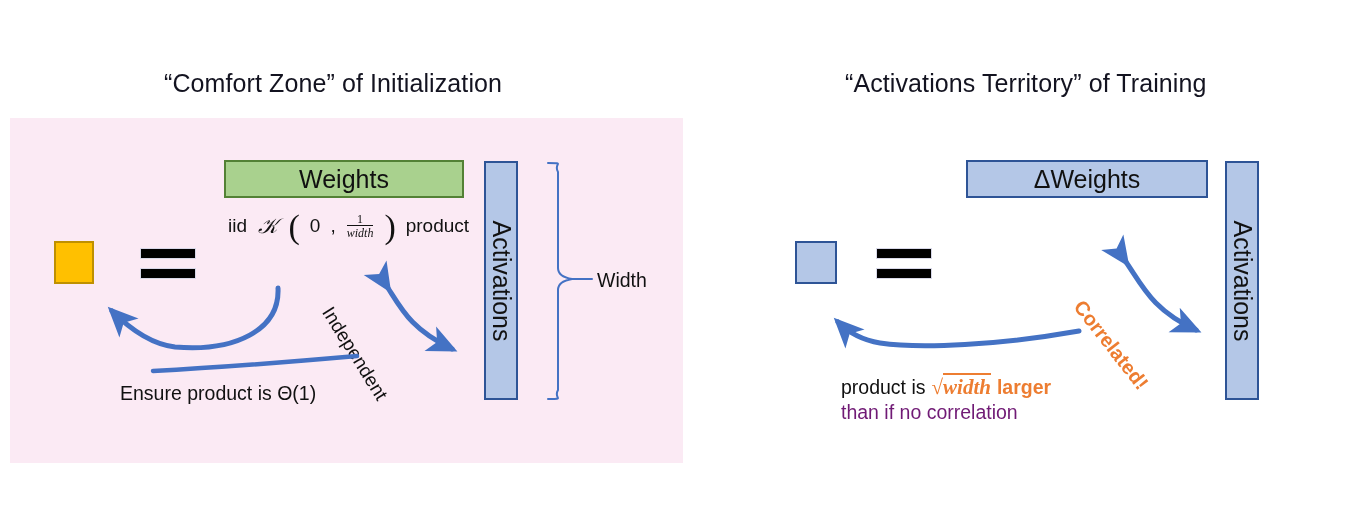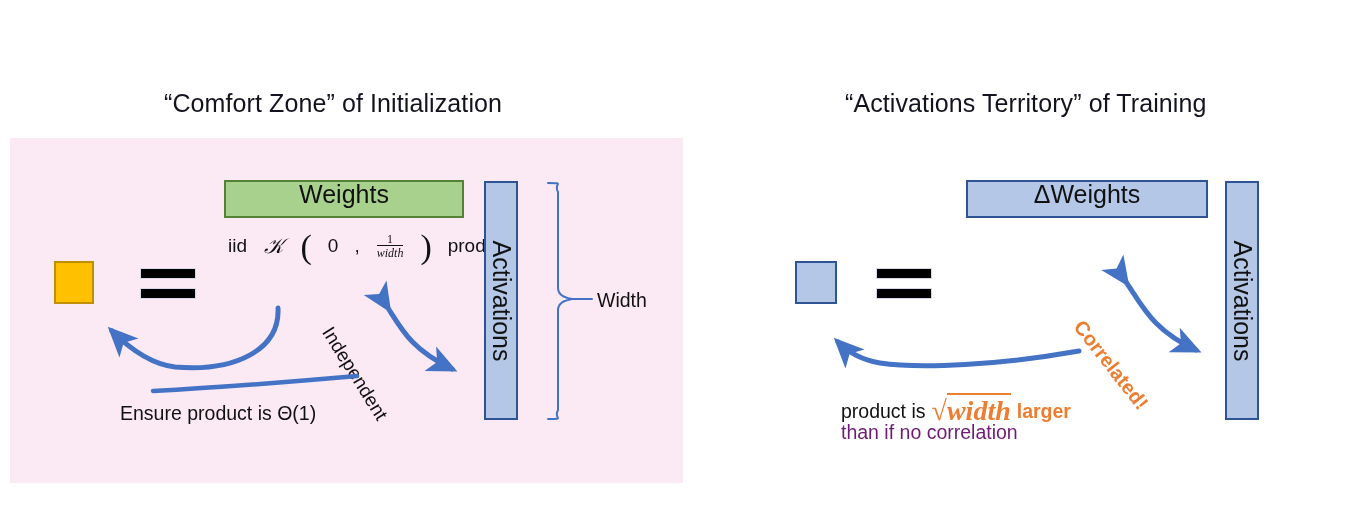--- a/index.html
+++ b/index.html
@@ -1,33 +1,33 @@
 <!DOCTYPE html>
 <html><head>
 <meta charset="utf-8">
 <style>
   html,body{margin:0;padding:0;background:#ffffff;}
   body{width:1347px;height:526px;position:relative;overflow:hidden;
        font-family:"Liberation Sans","DejaVu Sans",sans-serif;color:#0d0d1a;}
 
-  .stage{position:absolute;left:0;top:0;width:1347px;height:432px;margin-top:20px;}
+  .stage{position:absolute;left:0;top:0;width:1347px;height:432px;}
 
   
   .pink-panel{position:absolute;left:10px;top:118px;width:673px;height:345px;
               background:#fbeaf4;}
 
   
   .title{position:absolute;font-size:25px;line-height:30px;color:#131320;
          white-space:nowrap;letter-spacing:.1px;}
   #title-left{left:164px;top:68px;}
   #title-right{left:845px;top:68px;}
 
   
   .box{position:absolute;box-sizing:border-box;display:flex;
-       justify-content:center;}
+       align-items:center;justify-content:center;}
   .box-label{font-size:25px;line-height:1;color:#111;white-space:nowrap;}
 
   #weights-box{left:224px;top:160px;width:240px;height:38px;
                background:#a9d18e;border:2px solid #538135;}
   #dweights-box{left:966px;top:160px;width:242px;height:38px;
                background:#b4c7e7;border:2px solid #2e5496;}
 
   #yellow-square{left:54px;top:241px;width:40px;height:43px;
                background:#ffc000;border:2px solid #bf9000;}
   #blue-square{left:795px;top:241px;width:42px;height:43px;
@@ -45,21 +45,21 @@
   
   .equals{position:absolute;}
   .equals span{display:block;background:#000;height:11px;width:56px;
                border:1px solid #d8d8e8;box-sizing:border-box;}
   .equals span+span{margin-top:9px;}
   #equals-left{left:140px;top:248px;}
   #equals-right{left:876px;top:248px;}
 
   
   #iid-formula{position:absolute;left:228px;top:213px;font-size:19px;
-               color:#111;white-space:nowrap;display:flex;align-items:center;gap:16px;}
+               color:#111;white-space:nowrap;display:flex;align-items:center;gap:10px;}
   #iid-formula .mathcal{font-family:"Liberation Serif","DejaVu Serif",serif;
                font-style:italic;font-size:21px;padding:0 1px;}
   #iid-formula .paren{font-family:"Liberation Serif","DejaVu Serif",serif;
                font-size:34px;font-weight:300;line-height:0;position:relative;top:1px;}
   #iid-formula .frac{display:inline-flex;flex-direction:column;align-items:center;
                justify-content:center;line-height:1;vertical-align:middle;margin:0 1px;}
   #iid-formula .frac .num{font-size:12px;font-family:"Liberation Serif",serif;}
   #iid-formula .frac .den{font-size:12px;font-family:"Liberation Serif",serif;
                font-style:italic;border-top:1.4px solid #111;padding-top:1px;}
 
@@ -68,21 +68,21 @@
   #ensure-text{left:120px;top:382px;text-align:right;}
   #width-text{left:597px;top:269px;font-size:19.5px;}
 
   #product-line1{position:absolute;left:841px;top:375px;font-size:19.5px;
                  color:#111;white-space:nowrap;display:flex;align-items:center;gap:6px;}
   #product-line2{position:absolute;left:841px;top:401px;font-size:19.5px;color:#701a75;
                  white-space:nowrap;}
   .orange{color:#ed7d31;font-weight:bold;}
   .sqrt-width{color:#ed7d31;font-weight:bold;
               font-family:"Liberation Serif","DejaVu Serif",serif;font-style:italic;
-              font-size:28px;}
+              font-size:21px;}
   .sqrt-width .rad{font-style:normal;font-weight:normal;}
   .sqrt-width .bar{border-top:2px solid #ed7d31;padding-top:0px;}
 
   
   .rot-label{position:absolute;white-space:nowrap;}
   #independent-label{left:336px;top:303px;font-size:19px;color:#111;
         transform:rotate(58deg);transform-origin:left top;}
   #correlated-label{left:1087px;top:296px;font-size:20px;font-weight:bold;
         color:#ed7d31;transform:rotate(52deg);transform-origin:left top;}
 

